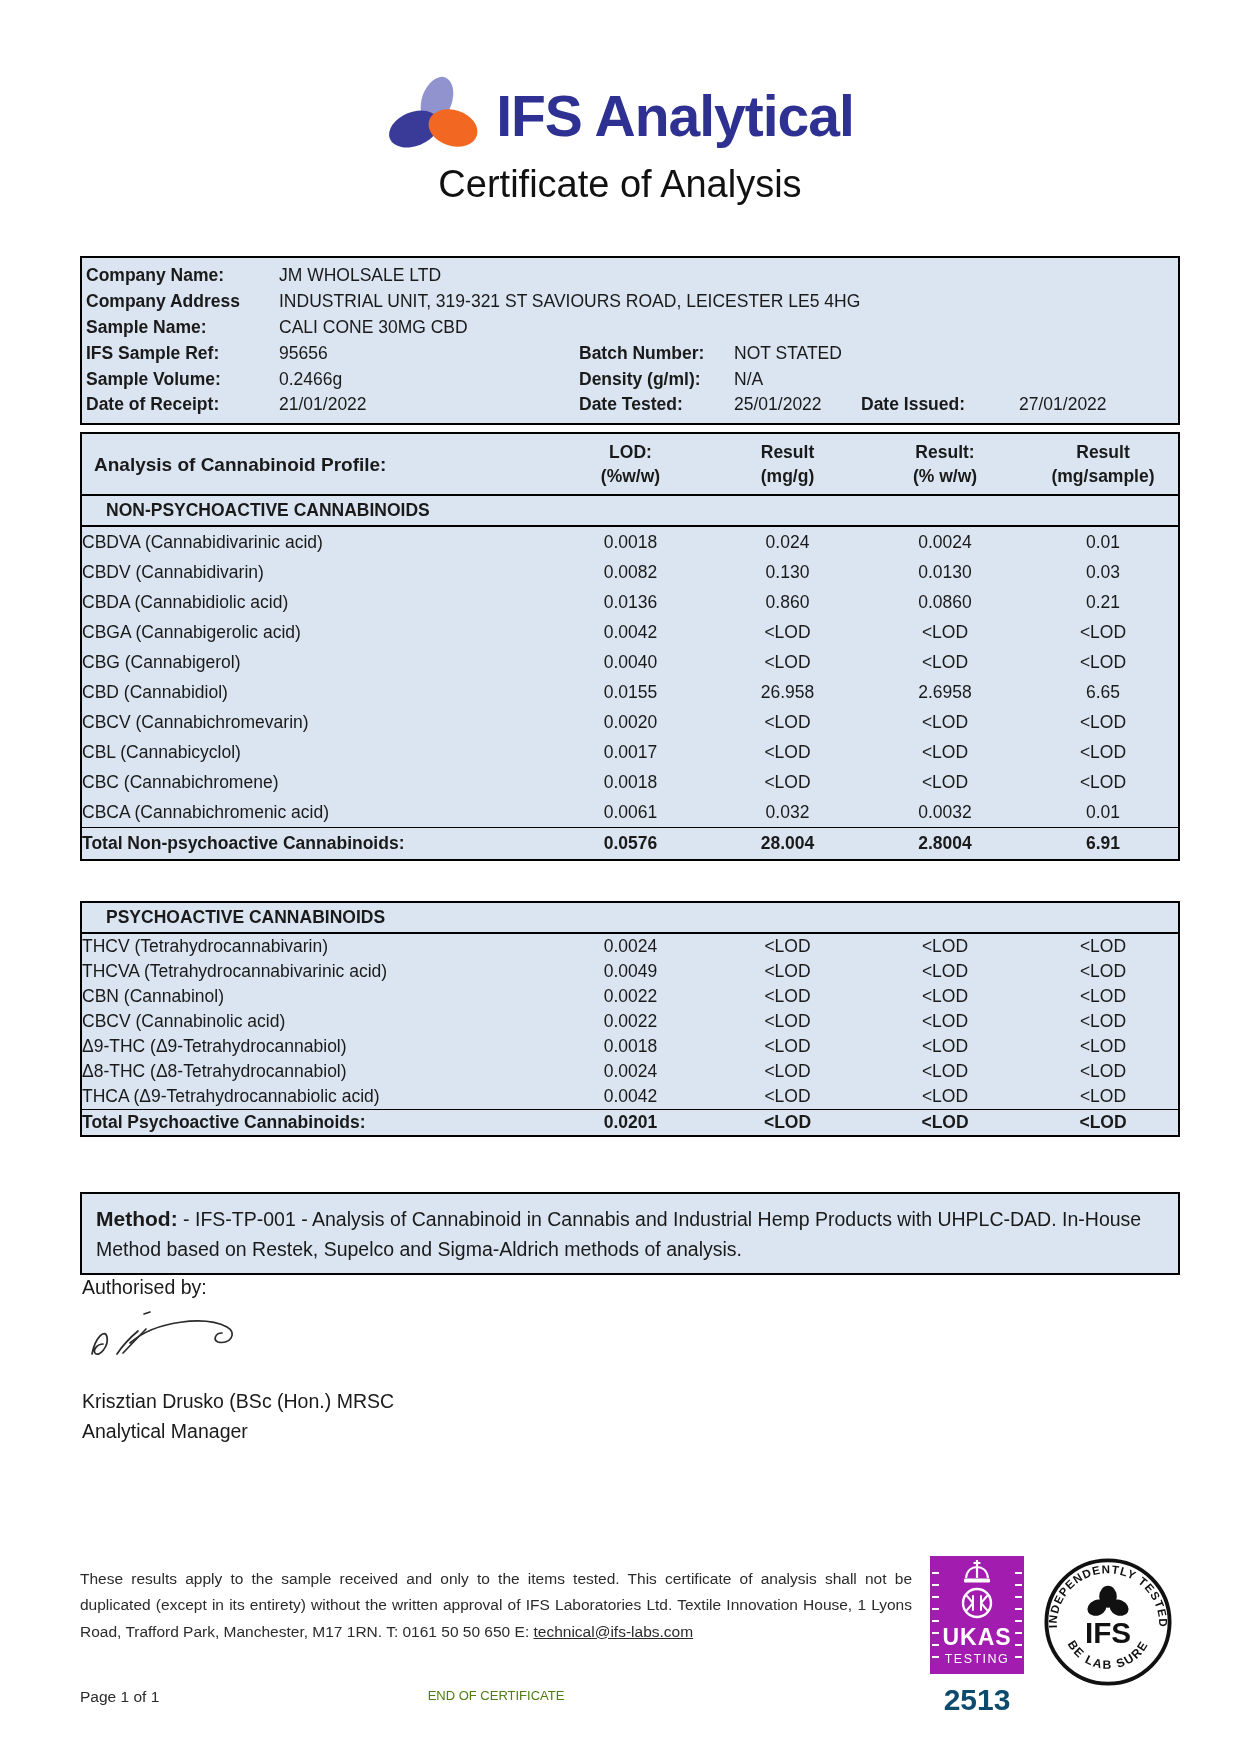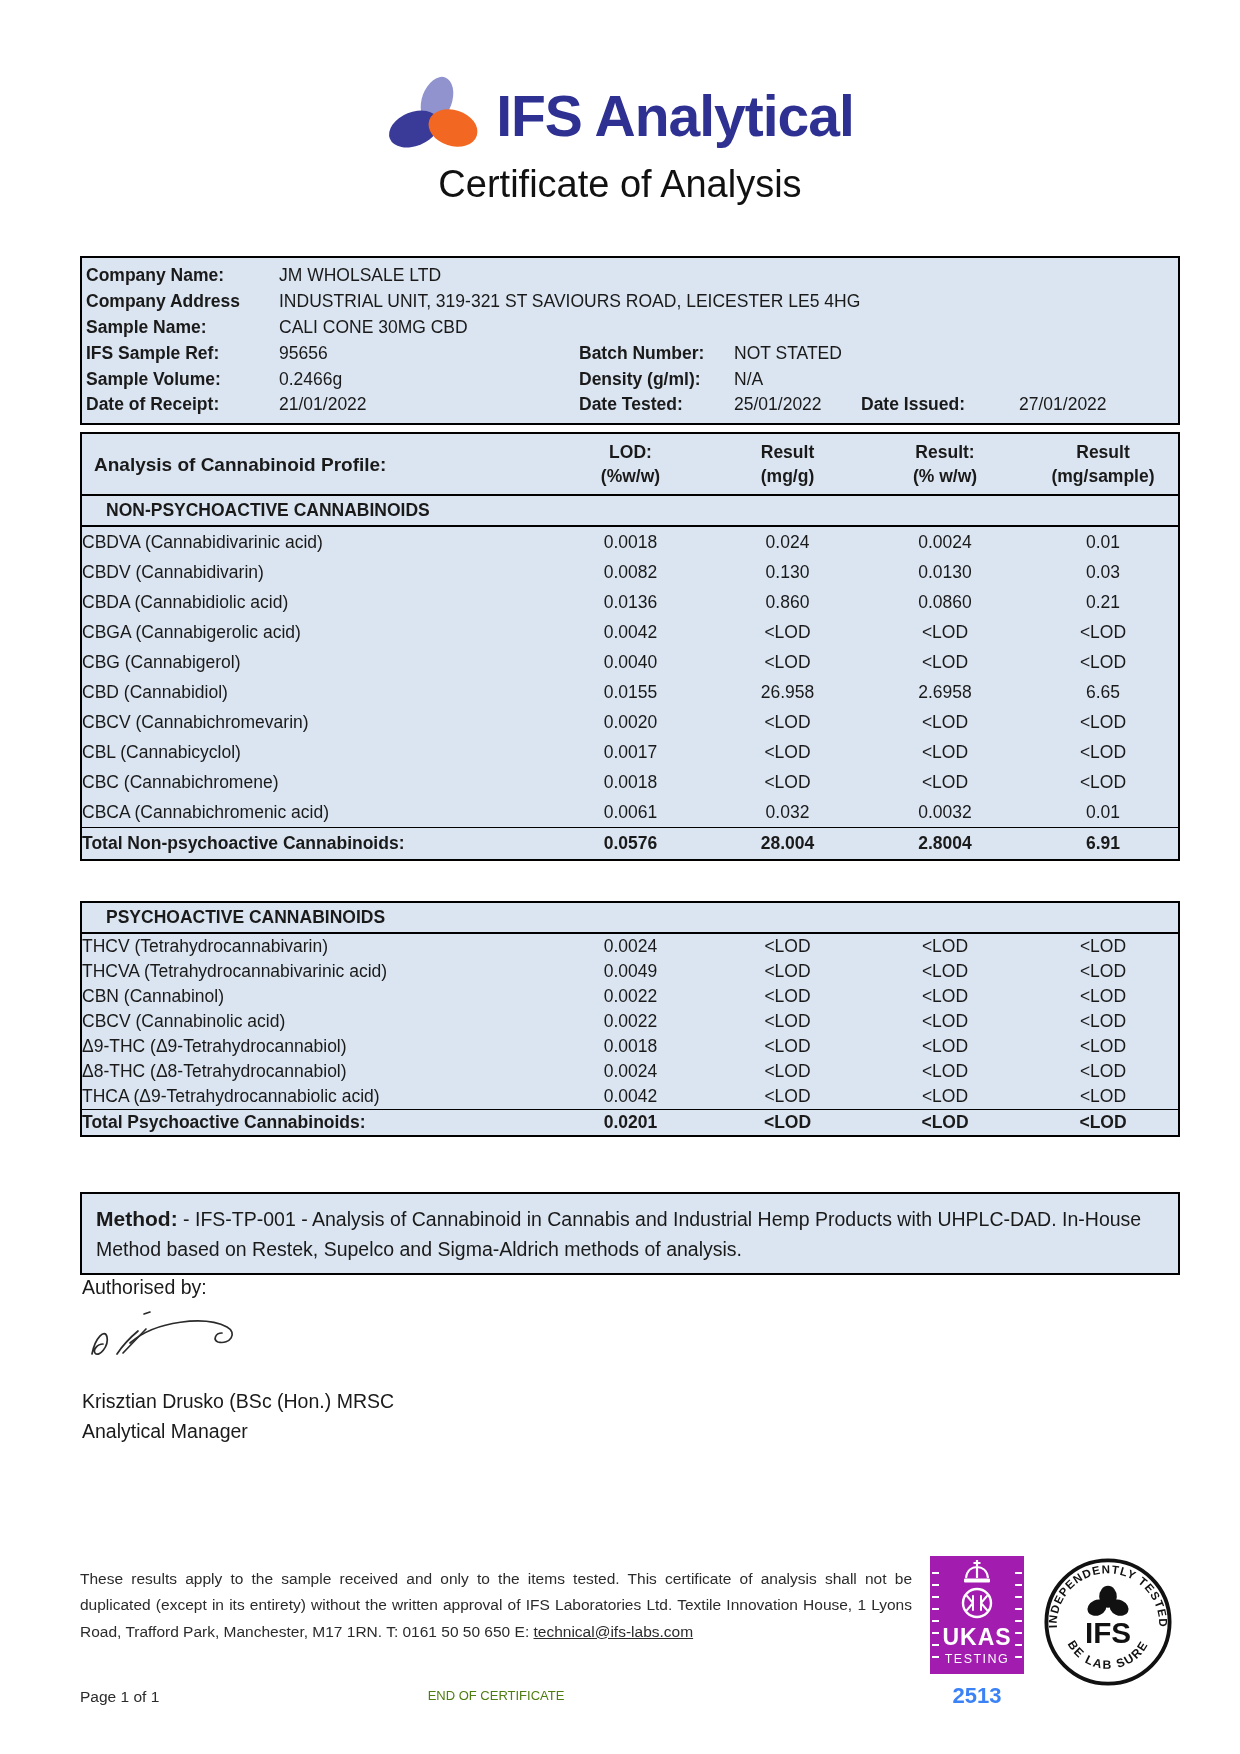--- a/index.html
+++ b/index.html
@@ -61,21 +61,21 @@
   .ukas-wrap{position:absolute;left:926px;top:1556px;width:102px;text-align:center;}
   .ukas-box{position:relative;width:94px;height:118px;background:#a21caf;margin:0 auto;}
   .ukas-ticks{position:absolute;top:16px;bottom:16px;width:7px;
               background:repeating-linear-gradient(to bottom,#fff 0 2px,transparent 2px 12px);}
   .ukas-ticks.tleft{left:2px;}
   .ukas-ticks.tright{right:2px;}
   .ukas-crown{position:absolute;top:3px;left:50%;transform:translateX(-50%);}
   .ukas-device{position:absolute;top:27px;left:50%;transform:translateX(-50%);}
   .ukas-name{position:absolute;top:68px;left:0;width:100%;color:#fff;font-weight:bold;font-size:23px;letter-spacing:1px;}
   .ukas-sub{position:absolute;top:96px;left:0;width:100%;color:#fff;font-size:12.5px;letter-spacing:1.5px;}
-  .ukas-number{margin-top:9px;font-size:22px;font-weight:bold;color:#3b82f6;}
+  .ukas-number{margin-top:9px;font-size:30px;font-weight:bold;color:#0c4a6e;}
 
   
   .stamp{position:absolute;left:1042px;top:1556px;}
 </style>
 </head>
 <body>
 
 <div class="page">
 
   <div class="logo-row">

